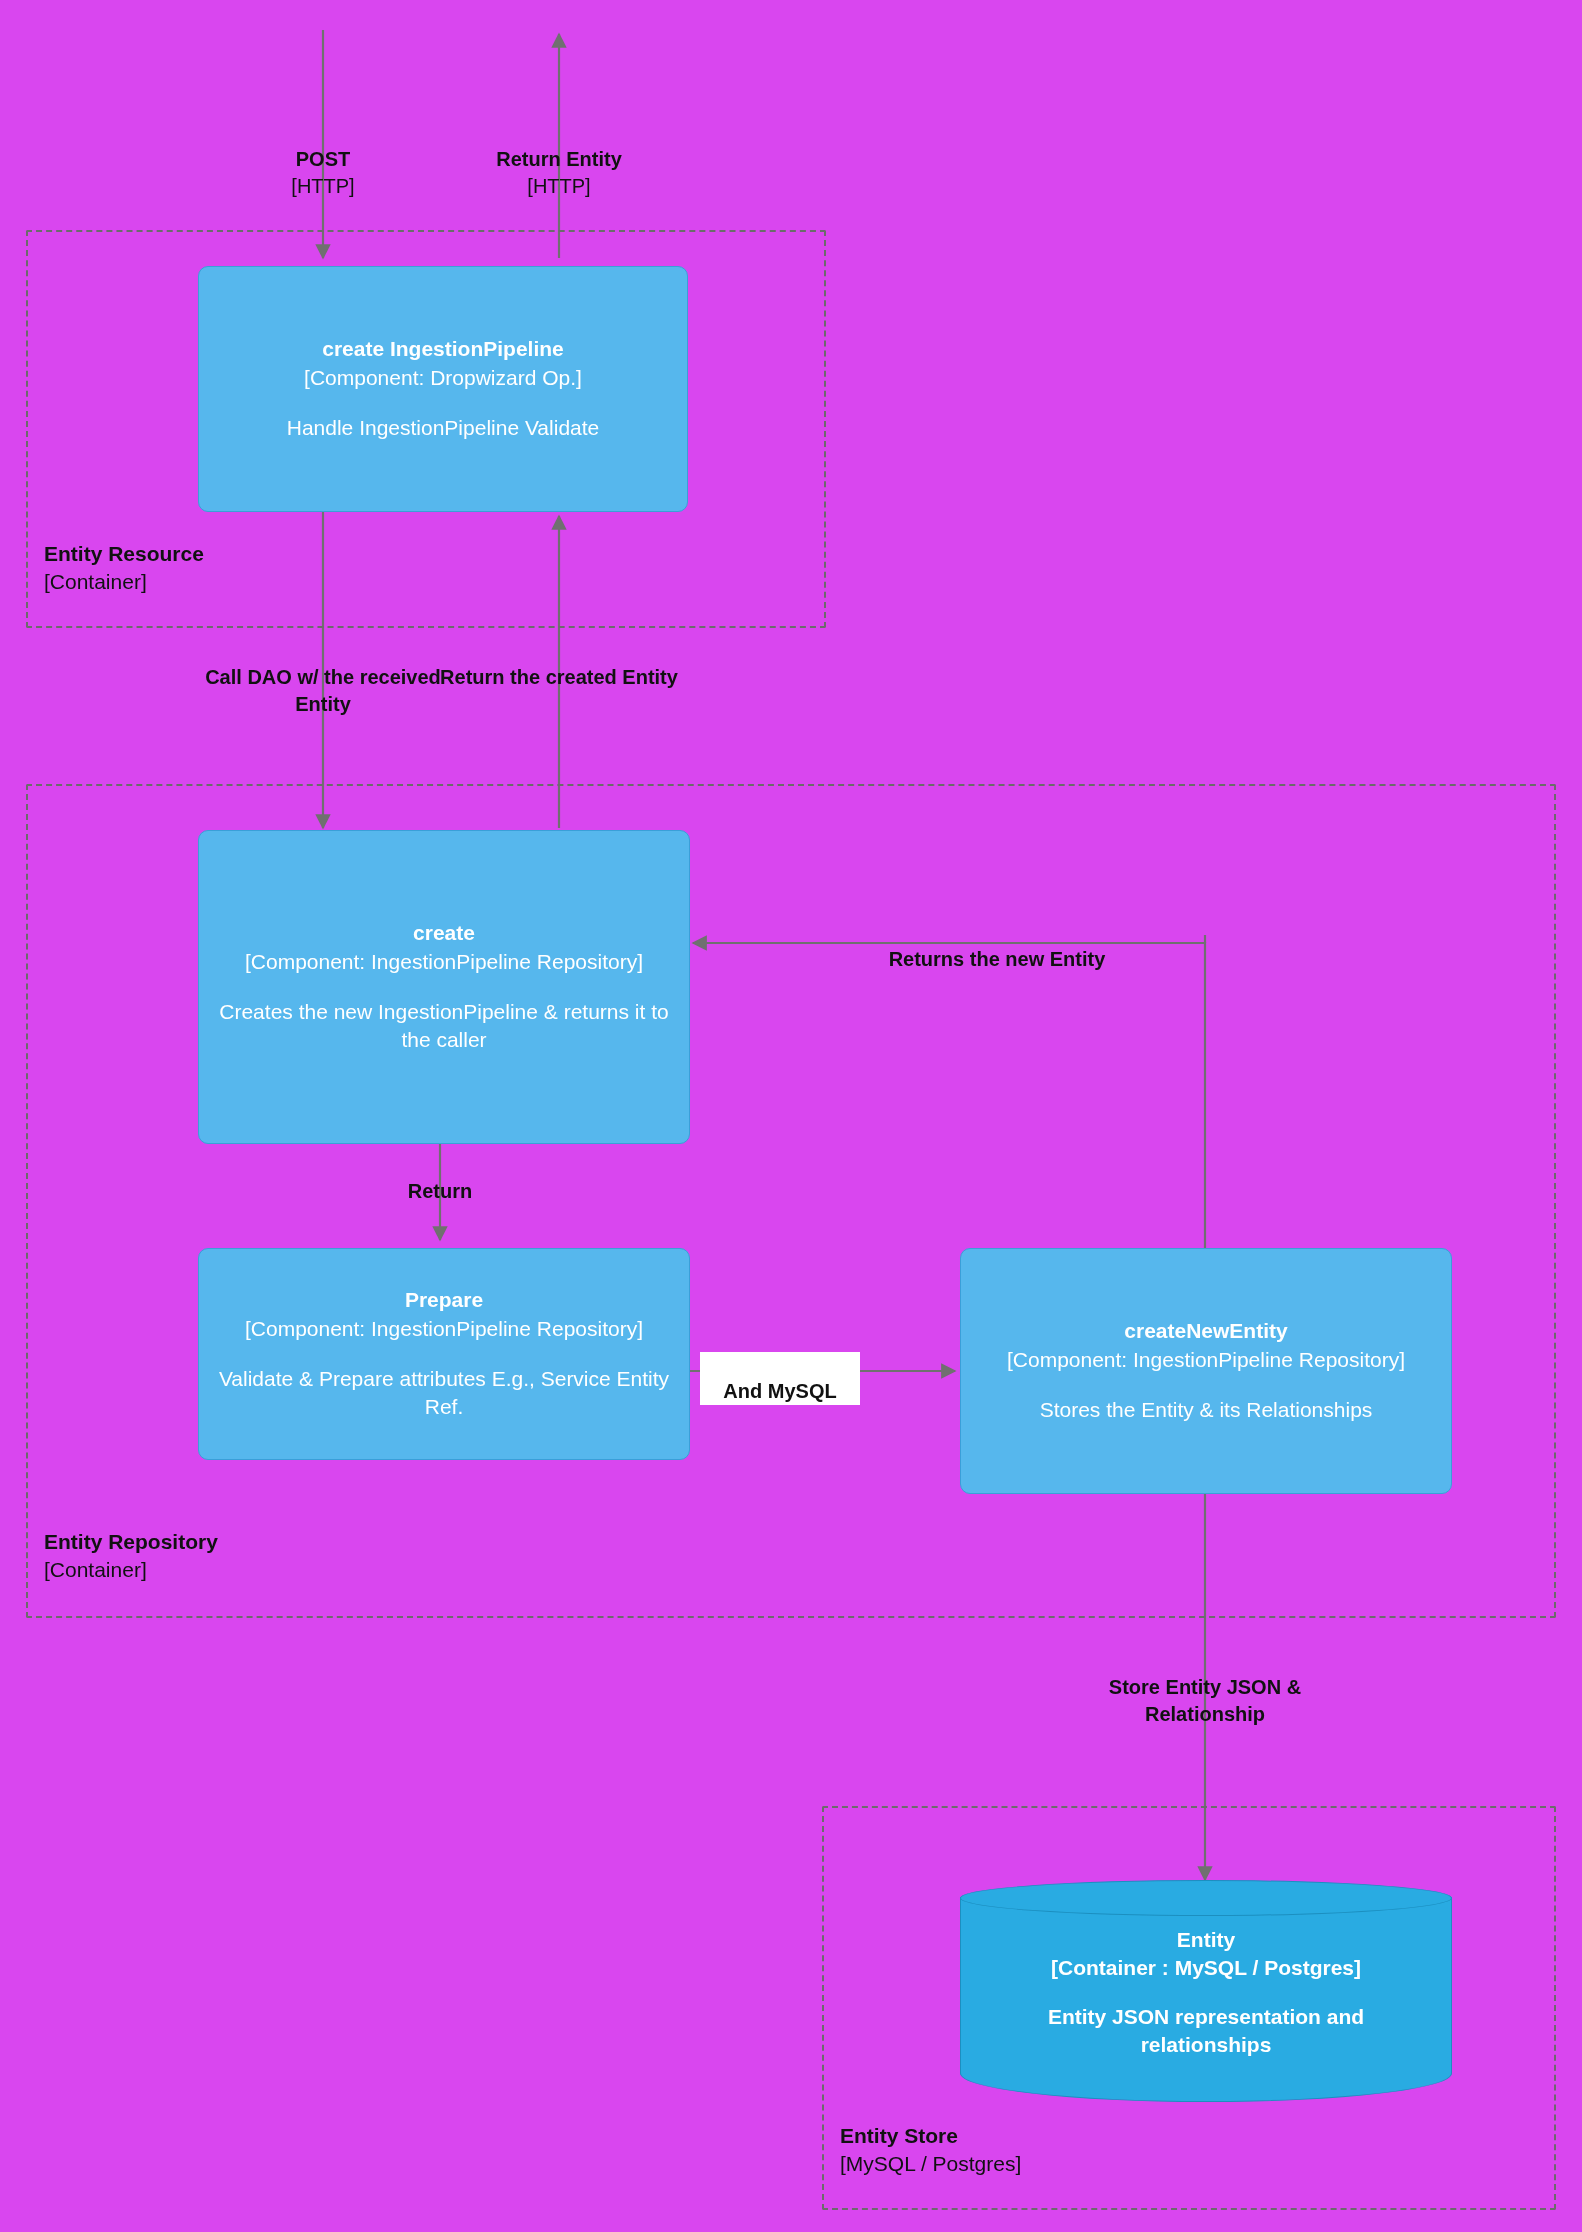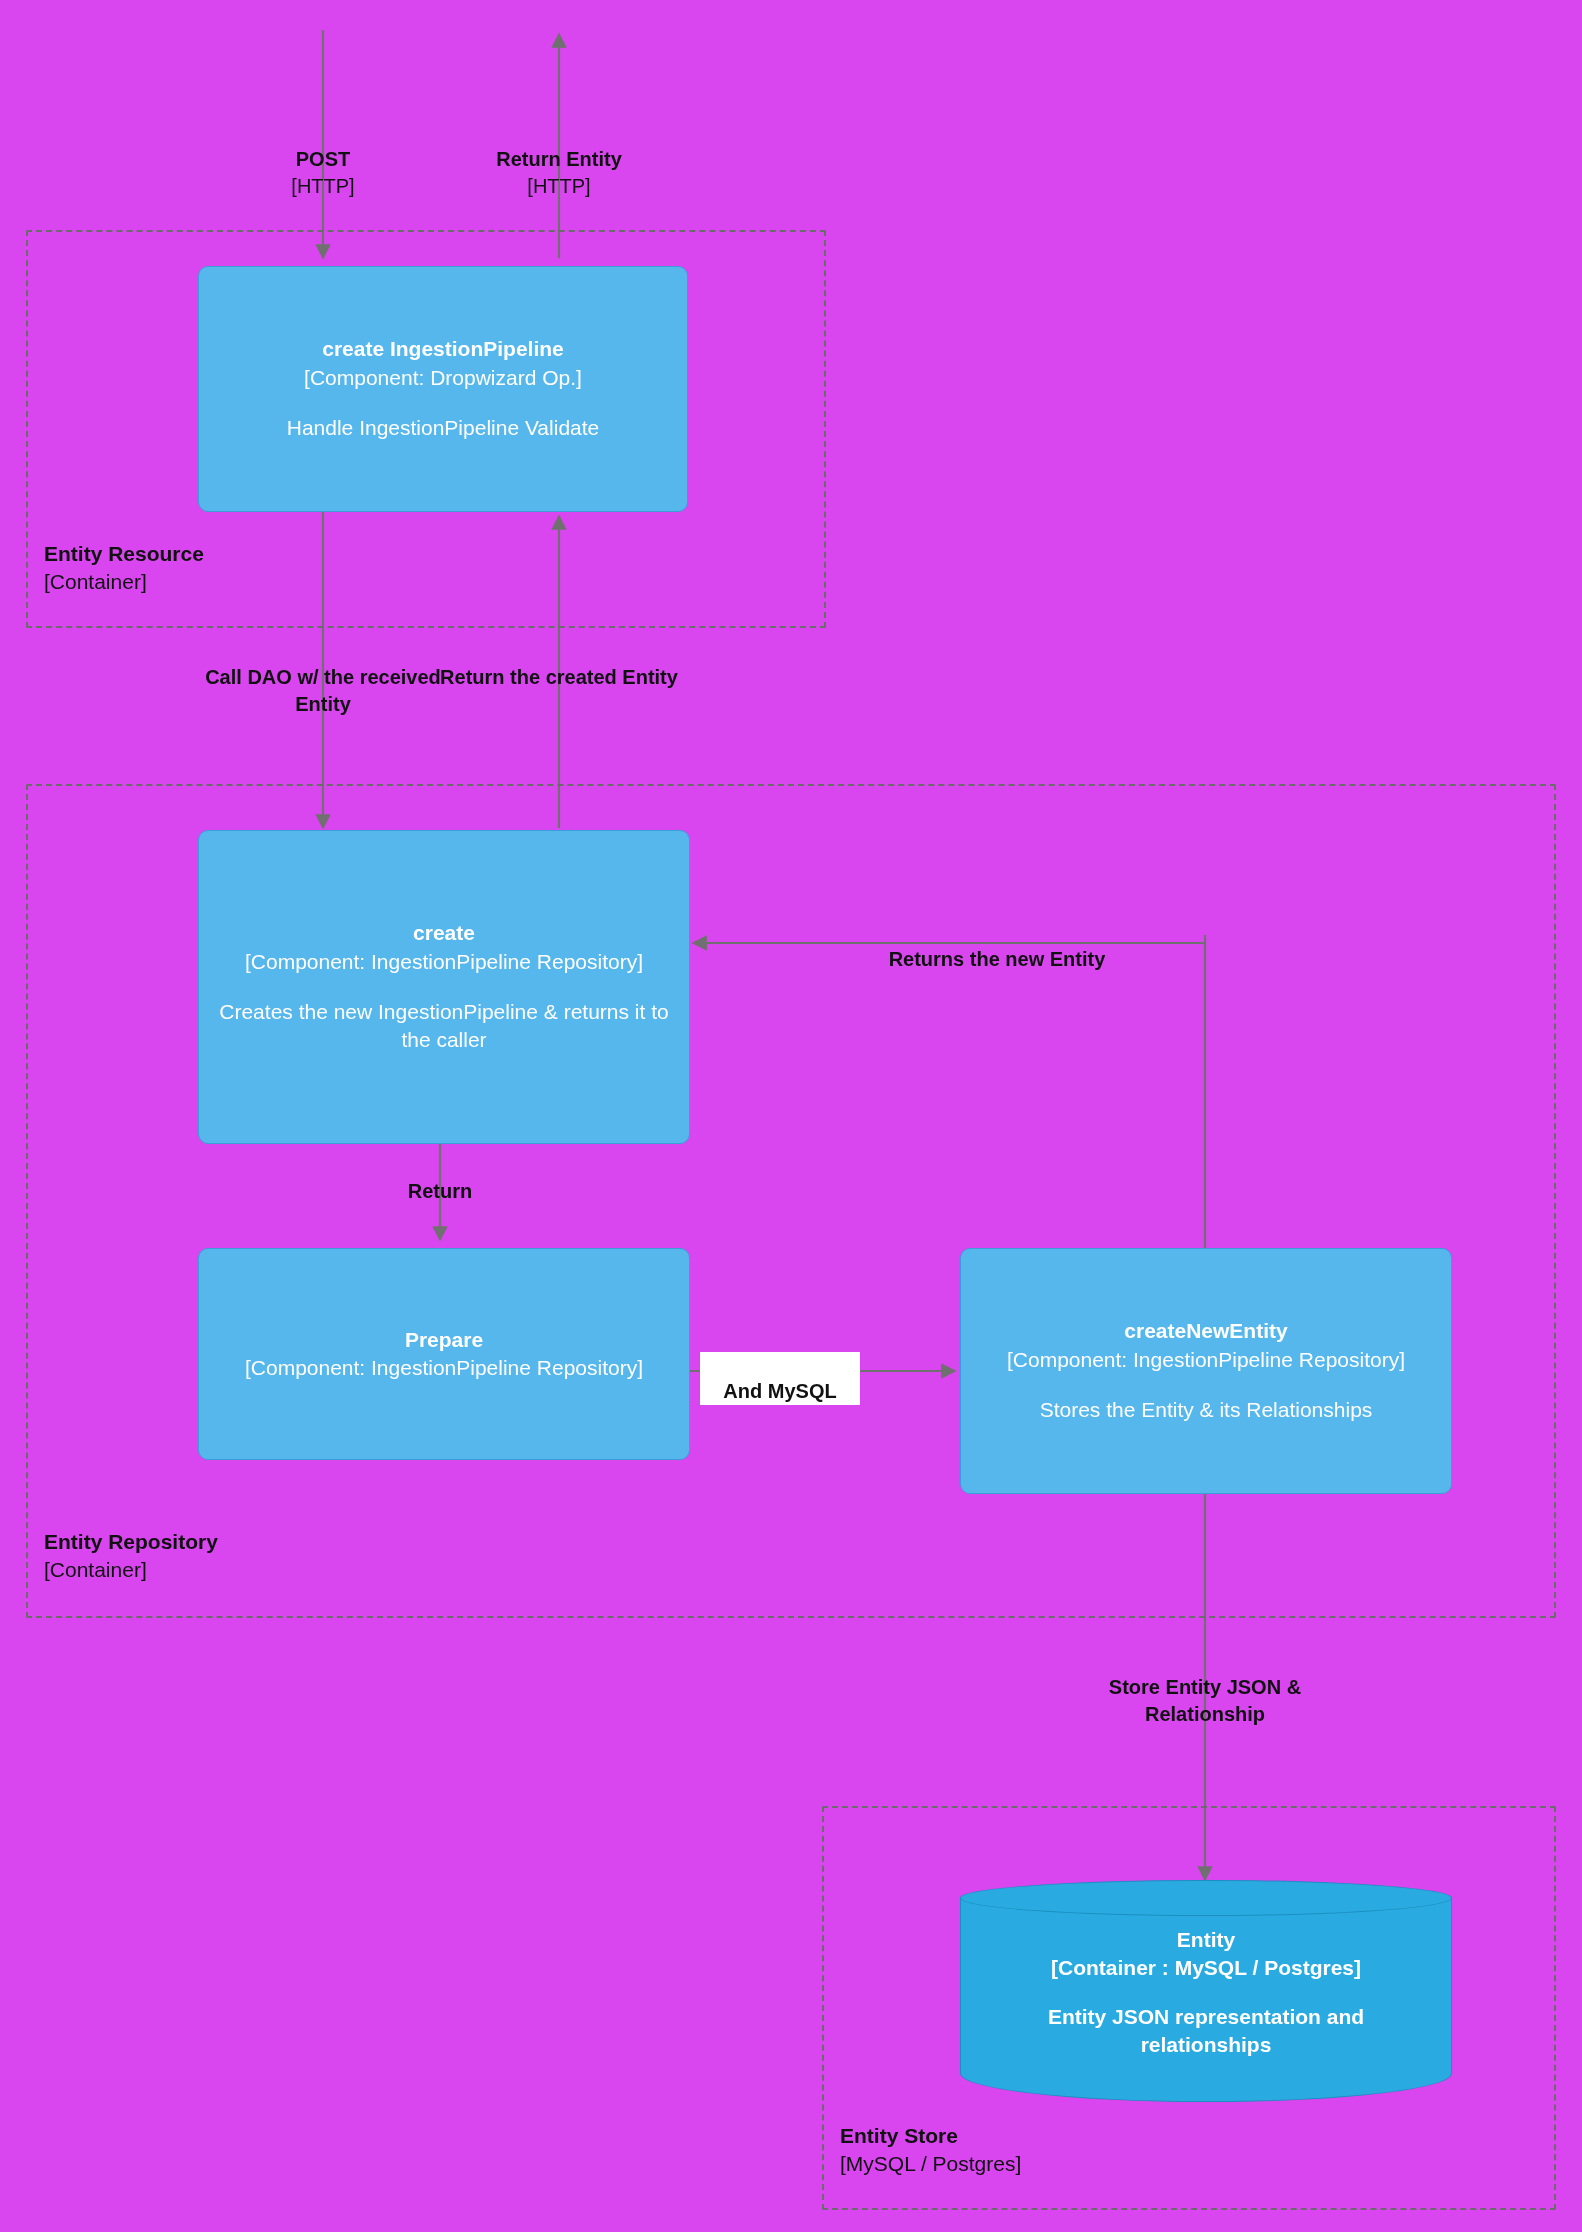--- a/index.html
+++ b/index.html
@@ -218,20 +218,21 @@
 
   <div class="node" style="left:198px; top:830px; width:492px; height:314px;">
     <div class="n-title">create</div>
     <div class="n-tech">[Component: IngestionPipeline Repository]</div>
     <div class="n-desc">Creates the new IngestionPipeline &amp; returns it to the caller</div>
   </div>
 
   <div class="node" style="left:198px; top:1248px; width:492px; height:212px;">
     <div class="n-title">Prepare</div>
     <div class="n-tech">[Component: IngestionPipeline Repository]</div>
+    <div class="n-desc">Validate &amp; Prepare attributes E.g., Service Entity Ref.</div>
   </div>
 
   <div class="node" style="left:960px; top:1248px; width:492px; height:246px;">
     <div class="n-title">createNewEntity</div>
     <div class="n-tech">[Component: IngestionPipeline Repository]</div>
     <div class="n-desc">Stores the Entity &amp; its Relationships</div>
   </div>
 
   <div class="boundary" style="left:822px; top:1806px; width:734px; height:404px;"></div>
   <div class="boundary-label" style="left:840px; top:2122px;">

